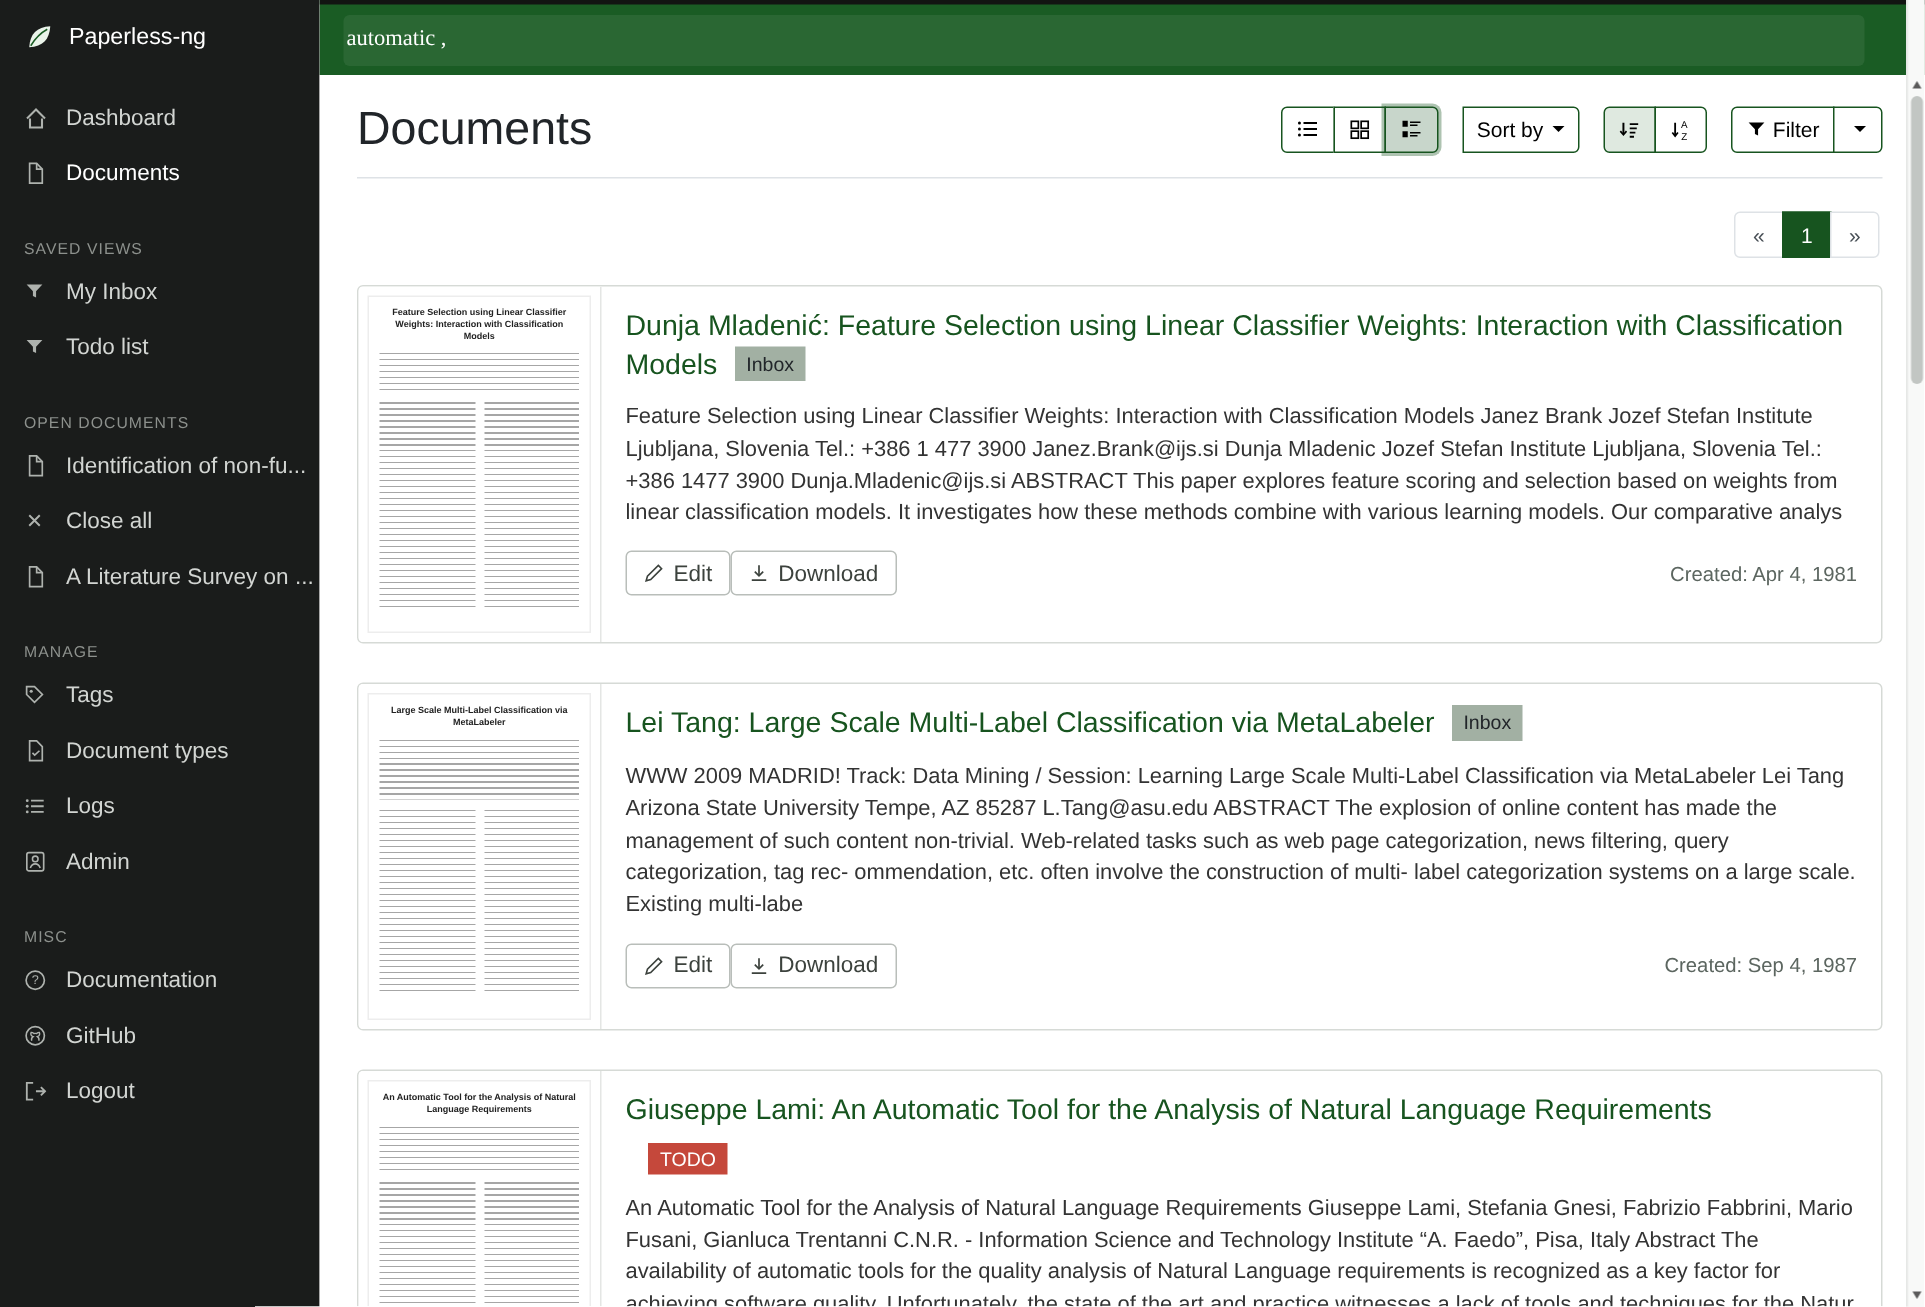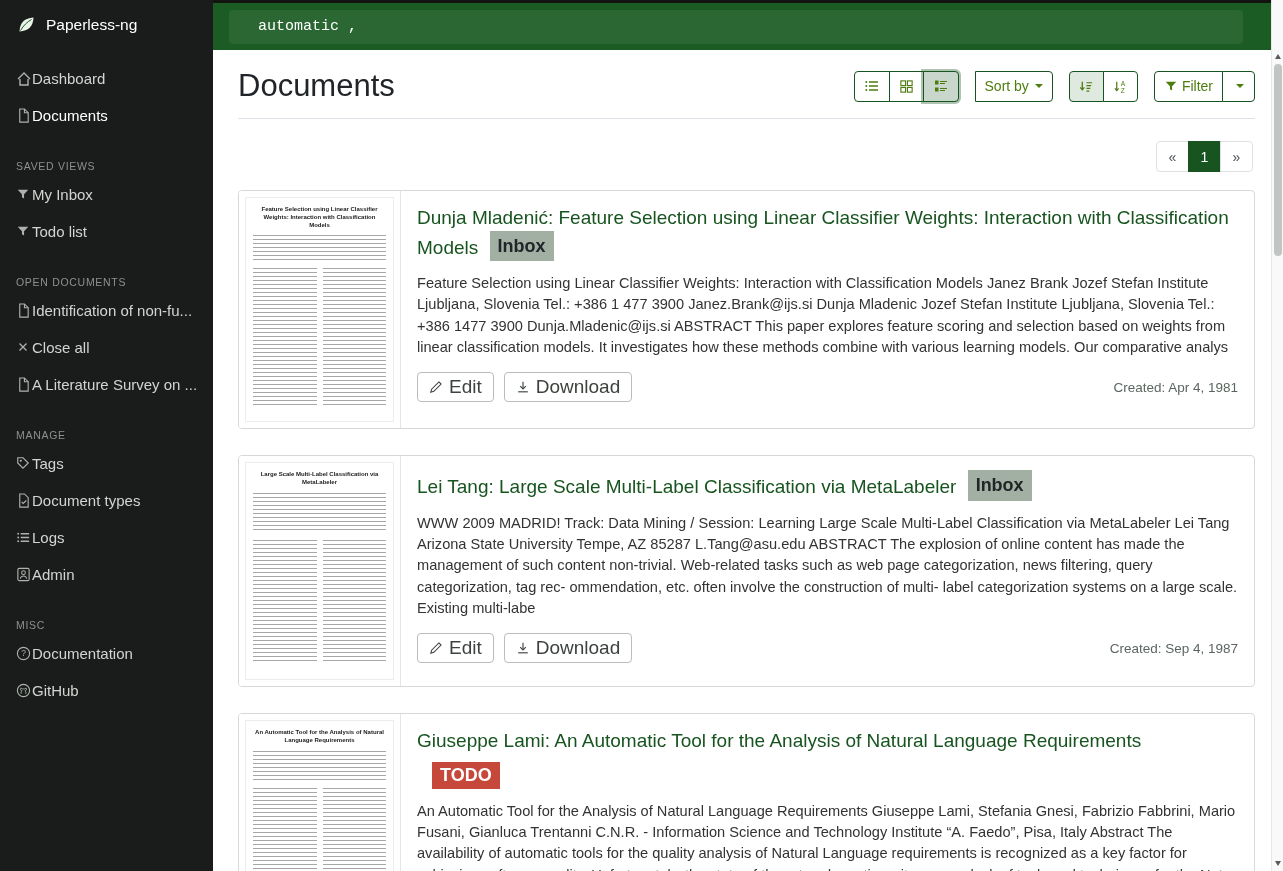--- a/index.html
+++ b/index.html
@@ -4,36 +4,36 @@
 <style>
   *{box-sizing:border-box;margin:0;padding:0}
   html,body{width:1283px;height:871px;overflow:hidden;background:#fff;font-family:"Liberation Sans",sans-serif}
   .app{display:flex;width:100%;height:100%}
 
   
   .sidebar{width:213px;min-width:213px;height:100%;background:#1a1c1b;color:#d6d8d6;overflow:hidden}
   .brand{height:50px;display:flex;align-items:center;gap:10px;padding:0 16px;color:#fff;font-size:15.5px;cursor:pointer}
   .brand .icon{width:20px;height:20px}
   nav{padding-top:10px}
-  .side-item{display:flex;align-items:center;gap:0;height:37px;padding:0 16px;font-size:15px;color:#d2d5d2;cursor:pointer;white-space:nowrap;overflow:hidden;text-decoration:none}
+  .side-item{display:flex;align-items:center;gap:12px;height:37px;padding:0 16px;font-size:15px;color:#d2d5d2;cursor:pointer;white-space:nowrap;overflow:hidden;text-decoration:none}
   .side-item.active{color:#ffffff}
   .side-item .icon{width:16px;height:16px;display:inline-flex;color:#aeb2ae;flex:none}
   .side-section{margin-top:20px;padding:6px 16px 4px;font-size:10.5px;letter-spacing:.7px;color:#8d918d}
 
   
   .main{flex:1;display:flex;flex-direction:column;height:100%;overflow:hidden;position:relative}
   .topbar{height:50px;background:#1a5c24;border-top:3px solid #121412;display:flex;align-items:center;padding:0 40px 0 16px;flex:none}
-  .search-input{flex:1;height:34px;background:rgba(255,255,255,.07);border:0;border-radius:4px;color:#fff;font-size:15px;padding:0 29px;outline:none;font-family:Liberation Mono, monospace}
+  .search-input{flex:1;height:34px;background:rgba(255,255,255,.07);border:0;border-radius:4px;color:#fff;font-size:15px;padding:0 2px;outline:none;font-family:Liberation Serif, serif}
 
   .content{flex:1;padding:18px 28px 0 25px;overflow:hidden;background:#fff}
   .page-head{display:flex;align-items:center;justify-content:space-between;padding-bottom:14px;border-bottom:1px solid #dee2e6}
   h1{font-size:31px;font-weight:400;color:#212529}
   .toolbar{display:flex;gap:16px;align-items:center}
   .btn-group{display:flex}
-  .btn{height:31px;min-width:33px;display:inline-flex;align-items:center;justify-content:center;gap:4px;background:#fff;border:1px solid #17541f;color:#4d7c0f;font-size:14px;padding:0 9px;cursor:pointer;font-family:inherit}
+  .btn{height:31px;min-width:33px;display:inline-flex;align-items:center;justify-content:center;gap:4px;background:#fff;border:1px solid #17541f;color:#000000;font-size:14px;padding:0 9px;cursor:pointer;font-family:inherit}
   .btn-group .btn{border-radius:0;margin-left:-1px}
   .btn-group .btn:first-child{border-radius:4px 0 0 4px;margin-left:0}
   .btn-group .btn:last-child{border-radius:0 4px 4px 0}
   .btn.active{background:#c8d6cb;box-shadow:0 0 0 2px rgba(23,84,31,.35);position:relative;z-index:2}
   .btn.tinted{background:#dfe9e0}
   .caret{width:0;height:0;border-left:4px solid transparent;border-right:4px solid transparent;border-top:4.5px solid currentColor;display:inline-block;margin-left:2px}
 
   .pager-row{display:flex;justify-content:flex-end;padding:22px 2px 18px}
   .page-btn{height:31px;min-width:33px;padding:0 11px;display:inline-flex;align-items:center;justify-content:center;border:1px solid #dee2e6;background:#fff;color:#495057;font-size:14px;cursor:pointer;font-family:inherit}
   .page-btn.prev{border-radius:4px 0 0 4px}
@@ -45,27 +45,27 @@
   .card{display:flex;border:1px solid #d6dad6;border-radius:4px;background:#fff;min-height:228px;overflow:hidden}
   .thumb{width:162px;flex:none;border-right:1px solid #e4e6e4;background:#fff;padding:6px;cursor:pointer}
   .paper{width:100%;height:100%;border:1px solid #ededed;padding:8px 7px;overflow:hidden;background:#fff}
   .paper-title{font-size:6px;font-weight:700;text-align:center;color:#222;line-height:1.3;margin-bottom:6px}
   .lines{background-image:repeating-linear-gradient(to bottom,#a6a6a6 0,#a6a6a6 1px,transparent 1px,transparent 4px);margin-bottom:7px}
   .cols{display:flex;gap:6px}
   .cols .lines{flex:1}
 
   .card-body{flex:1;padding:14px 16px 12px;display:flex;flex-direction:column;min-width:0}
   .card-title{color:#17541f;font-size:19px;font-weight:400;line-height:1.35;cursor:pointer}
-  .badge{display:inline-block;font-size:18px;font-weight:700;padding:3px 8px;border-radius:0;vertical-align:2px;margin-left:6px}
+  .badge{display:inline-block;font-size:13px;font-weight:400;padding:3px 8px;border-radius:0;vertical-align:2px;margin-left:6px}
   .badge.inbox{background:#a2b0a3;color:#212529}
   .badge.todo{background:#c5483b;color:#fff;margin-left:15px}
   .badge-row{margin-top:8px}
   .excerpt{margin-top:12px;font-size:14.6px;line-height:1.46;color:#333}
   .footer-row{display:flex;align-items:center;margin-top:14px}
-  .btn-sm{height:30px;display:inline-flex;align-items:center;gap:6px;padding:0 11px;border:1px solid #b9beba;border-radius:4px;background:#fff;color:#3c423d;font-size:19px;cursor:pointer;margin-right:10px;font-family:inherit}
+  .btn-sm{height:30px;display:inline-flex;align-items:center;gap:6px;padding:0 11px;border:1px solid #b9beba;border-radius:4px;background:#fff;color:#3c423d;font-size:15px;cursor:pointer;font-family:inherit}
   .created{margin-left:auto;color:#5c6660;font-size:13.5px}
 
   
   .scrollbar{position:fixed;top:0;right:0;width:12px;height:100%;background:#f8f9f8;border-left:1px solid #e6e8e6;display:flex;flex-direction:column;align-items:center;z-index:50;padding-top:54px}
   .sb-arrow-up{width:0;height:0;border-left:3.5px solid transparent;border-right:3.5px solid transparent;border-bottom:5px solid #5a5a5a}
   .sb-arrow-down{width:0;height:0;border-left:3.5px solid transparent;border-right:3.5px solid transparent;border-top:5px solid #5a5a5a;margin-top:auto;margin-bottom:5px}
   .sb-thumb{width:8px;height:192px;background:#c2c6c3;border-radius:4px;margin-top:5px;cursor:grab}
 
   svg{display:block}
 </style>
@@ -202,20 +202,29 @@
         <span>Documentation</span>
       </a>
       <a class="side-item">
         <span class="icon">
             <svg viewBox="0 0 16 16" width="15" height="15">
               <circle cx="8" cy="8" r="6.5" fill="none" stroke="currentColor" stroke-width="1.2"></circle>
               <path d="M5.5 11.5c-.5-1.5.2-2.4 1-2.9-1.5-.5-2-1.6-1.4-3 .8 0 1.4.3 1.9.8a4.6 4.6 0 012 0c.5-.5 1.1-.8 1.9-.8.6 1.4.1 2.5-1.4 3 .8.5 1.5 1.4 1 2.9" fill="none" stroke="currentColor" stroke-width="1"></path>
             </svg>
           </span>
         <span>GitHub</span>
+      </a>
+      <a class="side-item">
+        <span class="icon">
+            <svg viewBox="0 0 16 16" width="15" height="15">
+              <path d="M6.5 2H2v12h4.5" fill="none" stroke="currentColor" stroke-width="1.3"></path>
+              <path d="M8.5 8H15M12 5l3 3-3 3" fill="none" stroke="currentColor" stroke-width="1.3"></path>
+            </svg>
+          </span>
+        <span>Logout</span>
       </a>
     </nav>
   </aside>
 
   <div class="main">
     <header class="topbar">
       <input class="search-input" type="text" value="automatic ," style="">
     </header>
 
     <div class="content">

